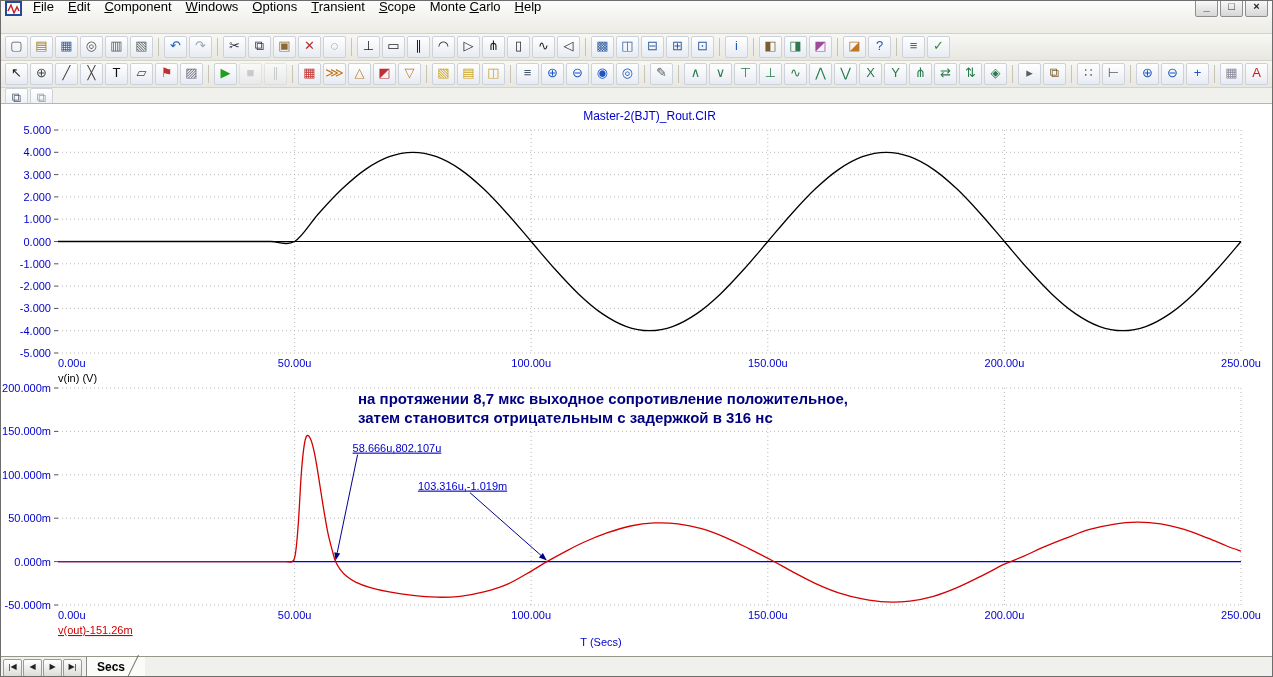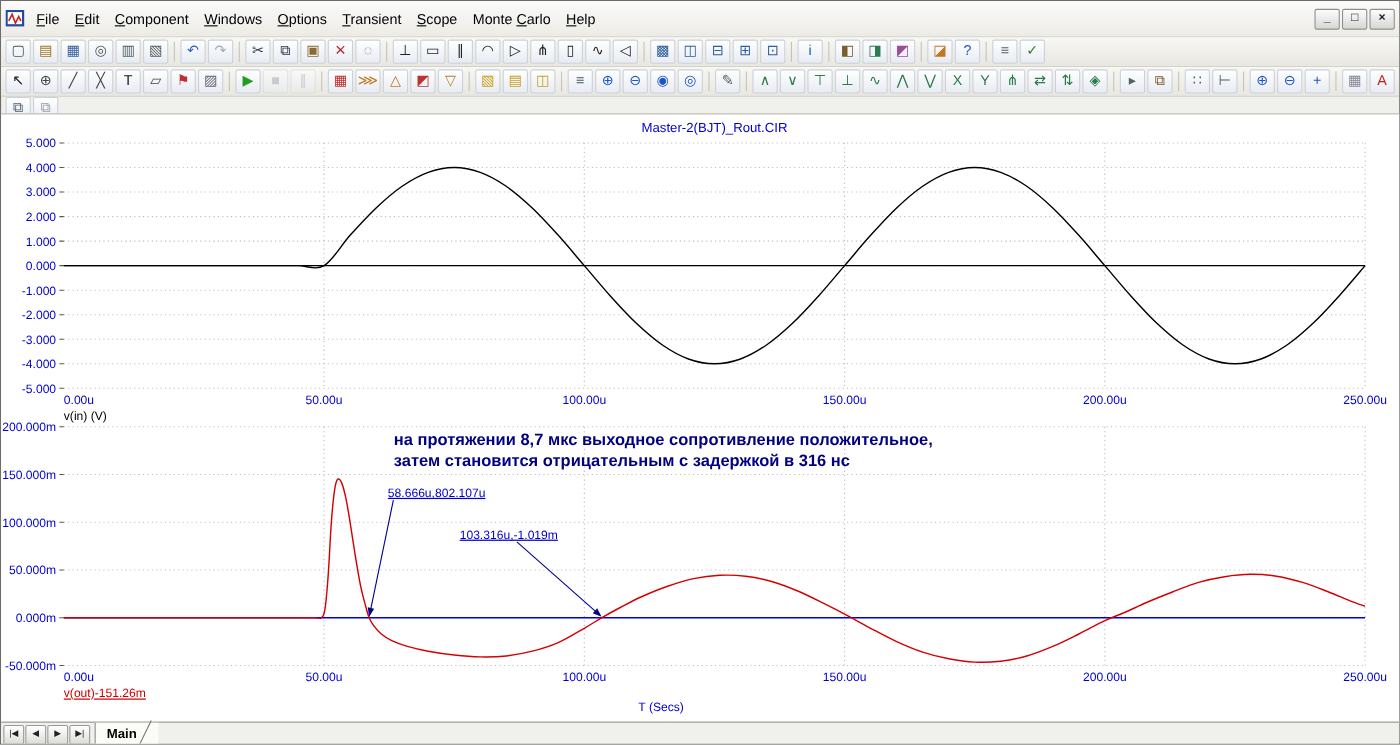--- a/index.html
+++ b/index.html
@@ -1,21 +1,21 @@
 <!DOCTYPE html>
 <html><head>
 <meta charset="utf-8">
 <style>
   html,body{margin:0;padding:0;background:#d4d0c8;}
   .window{
     position:relative;width:1273px;height:677px;overflow:hidden;
     background:#f0f0ec;font-family:"Liberation Sans",sans-serif;color:#000;
     border:1px solid #6d6d6d;box-sizing:border-box;
   }
-  .menubar{height:24px;box-sizing:border-box;display:flex;align-items:center;
+  .menubar{height:24px;box-sizing:border-box;display:flex;align-items:flex-end;
     padding:16px 2px;background:linear-gradient(#fbfbfa,#ecebe5);border-bottom:1px solid #d5d2c8;}
   .app-icon{width:18px;height:16px;margin:0 3px 0 2px;flex:0 0 auto;}
   .menu-items{display:flex;align-items:center;}
   .menu-item{padding:3px 7px;font-size:13px;cursor:default;white-space:nowrap;}
   .menu-item u{text-decoration:underline;}
   .win-controls{margin-left:auto;display:flex;gap:2px;padding-right:2px;}
   .win-btn{width:21px;height:17px;border:1px solid #8e8e8e;border-radius:2px;
     background:linear-gradient(#fdfdfd,#d6d6d6);font-size:11px;line-height:14px;
     text-align:center;cursor:default;font-weight:bold;color:#222;}
   .toolbar{height:27px;box-sizing:border-box;display:flex;align-items:center;
@@ -281,17 +281,17 @@
   </div>
 
   <div class="tabbar">
     <div class="tab-nav">
         <div class="navbtn">|◀</div>
         <div class="navbtn">◀</div>
         <div class="navbtn">▶</div>
         <div class="navbtn">▶|</div>
       </div>
     <div class="tab-strip">
-        <div class="tab active"><span>Main</span><i class="slant"></i></div>
+        <div class="tab active"><span>Secs</span><i class="slant"></i></div>
       </div>
   </div>
 
 </div>
 
 </body></html>

